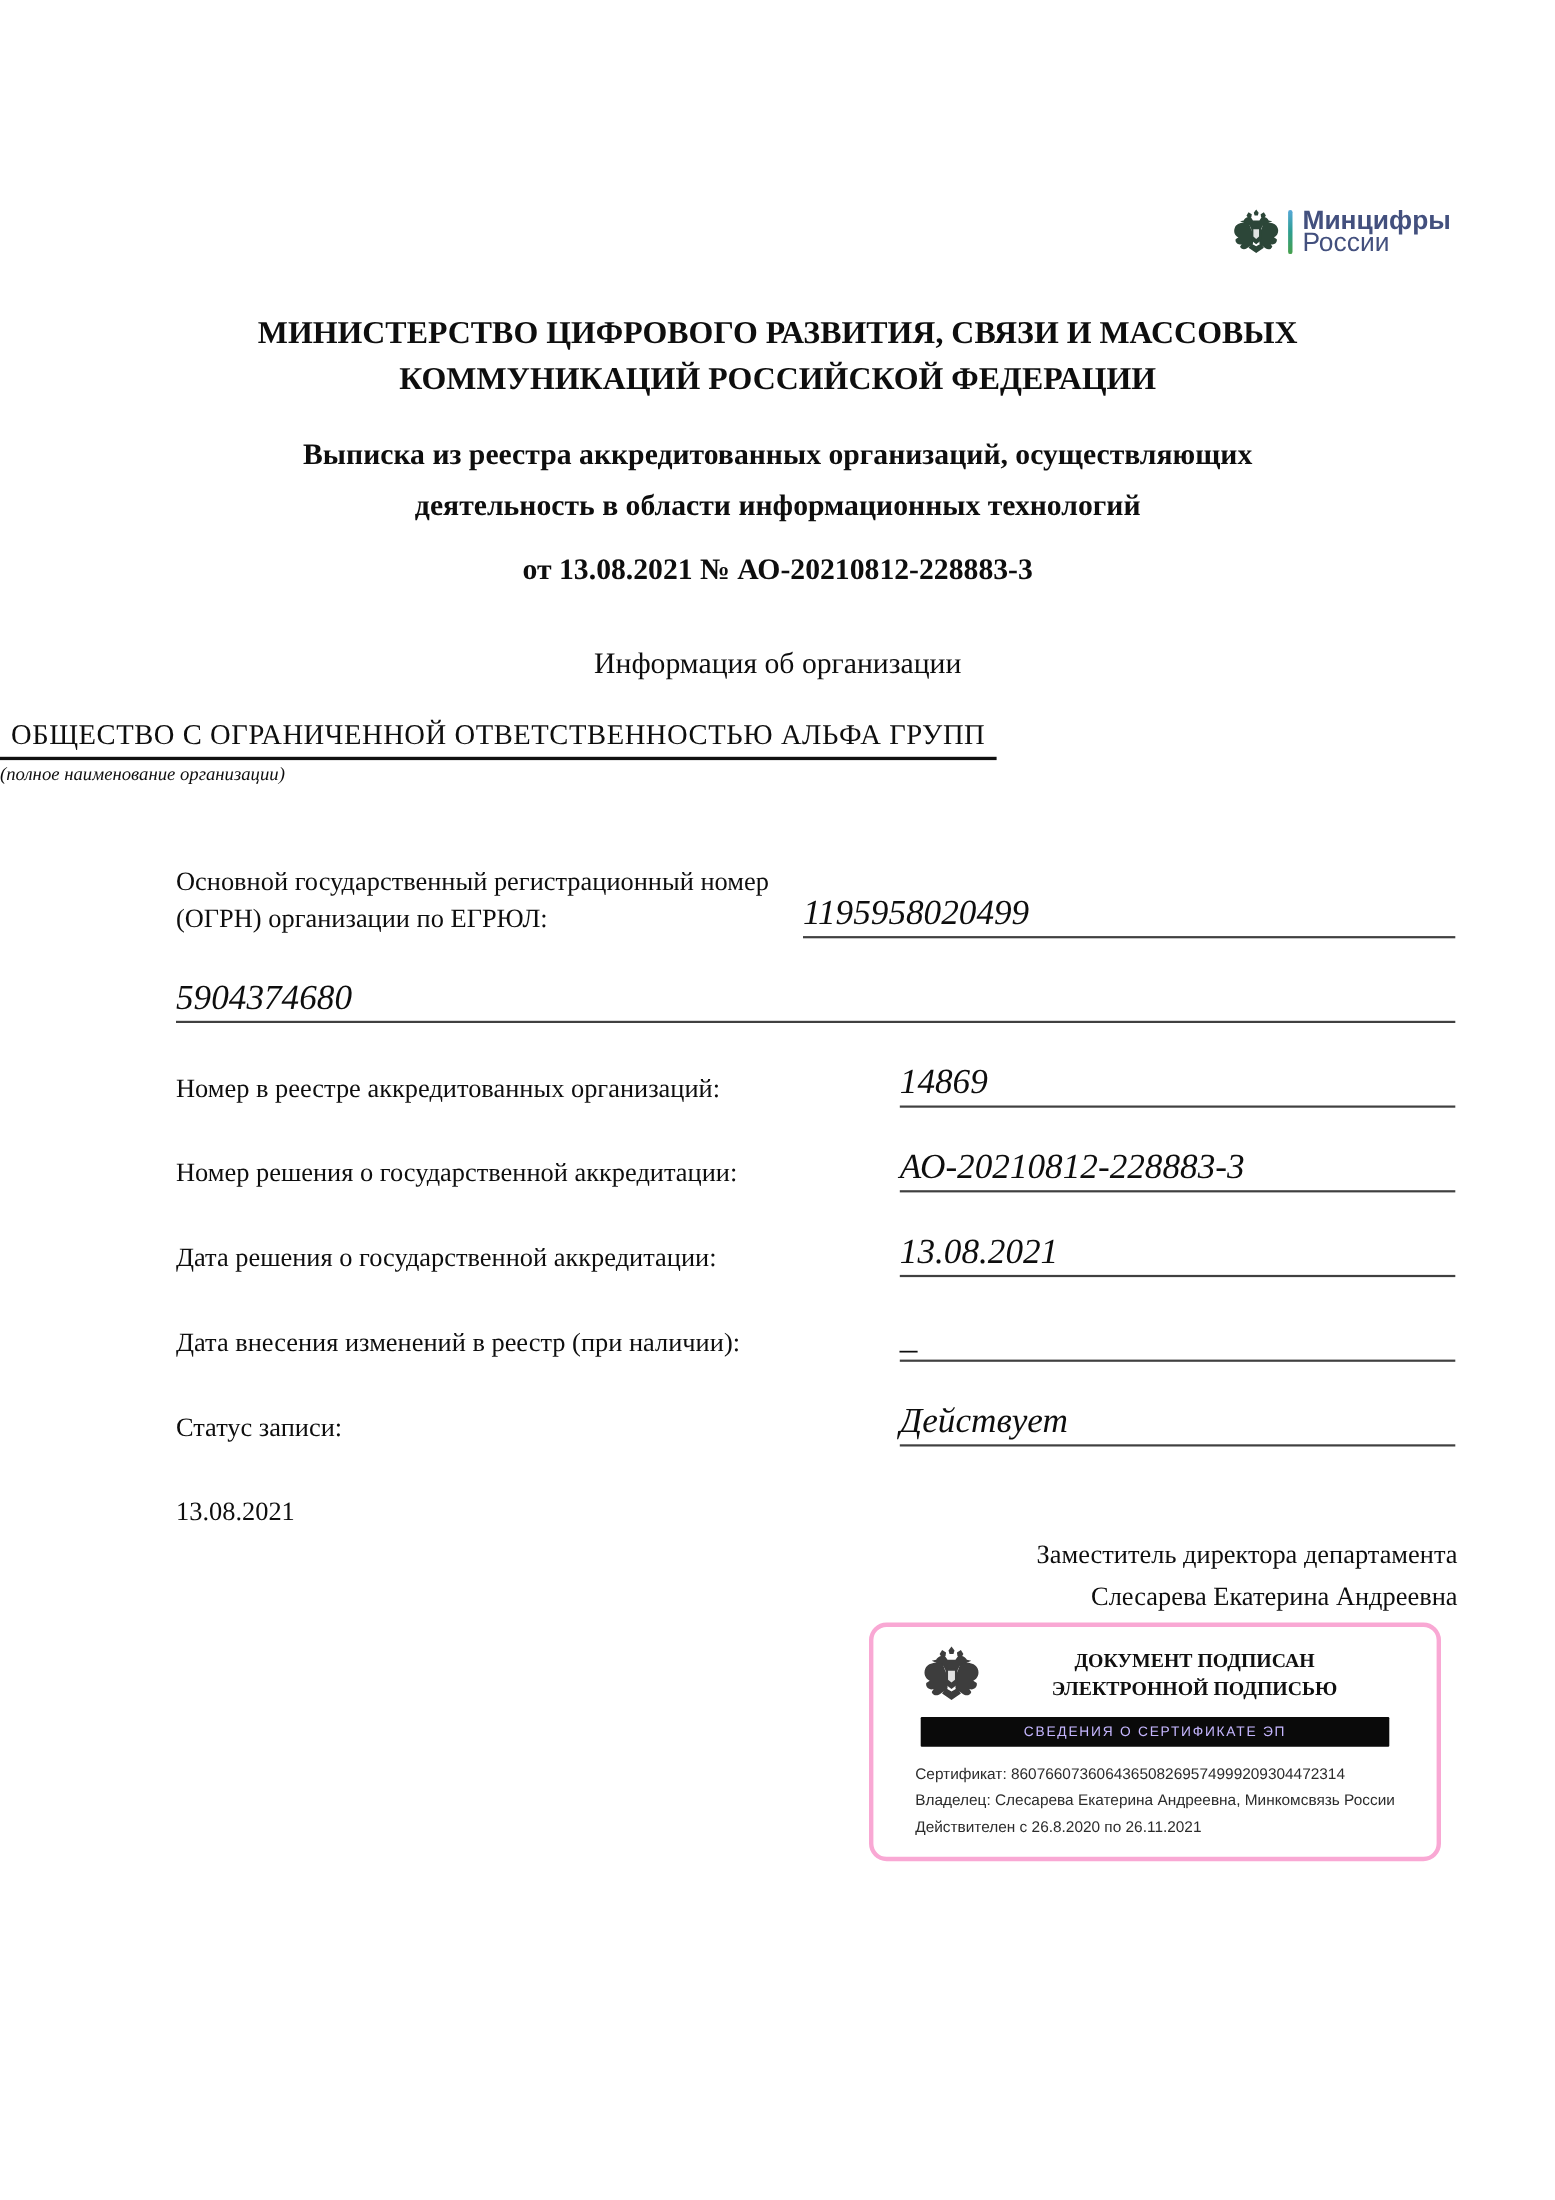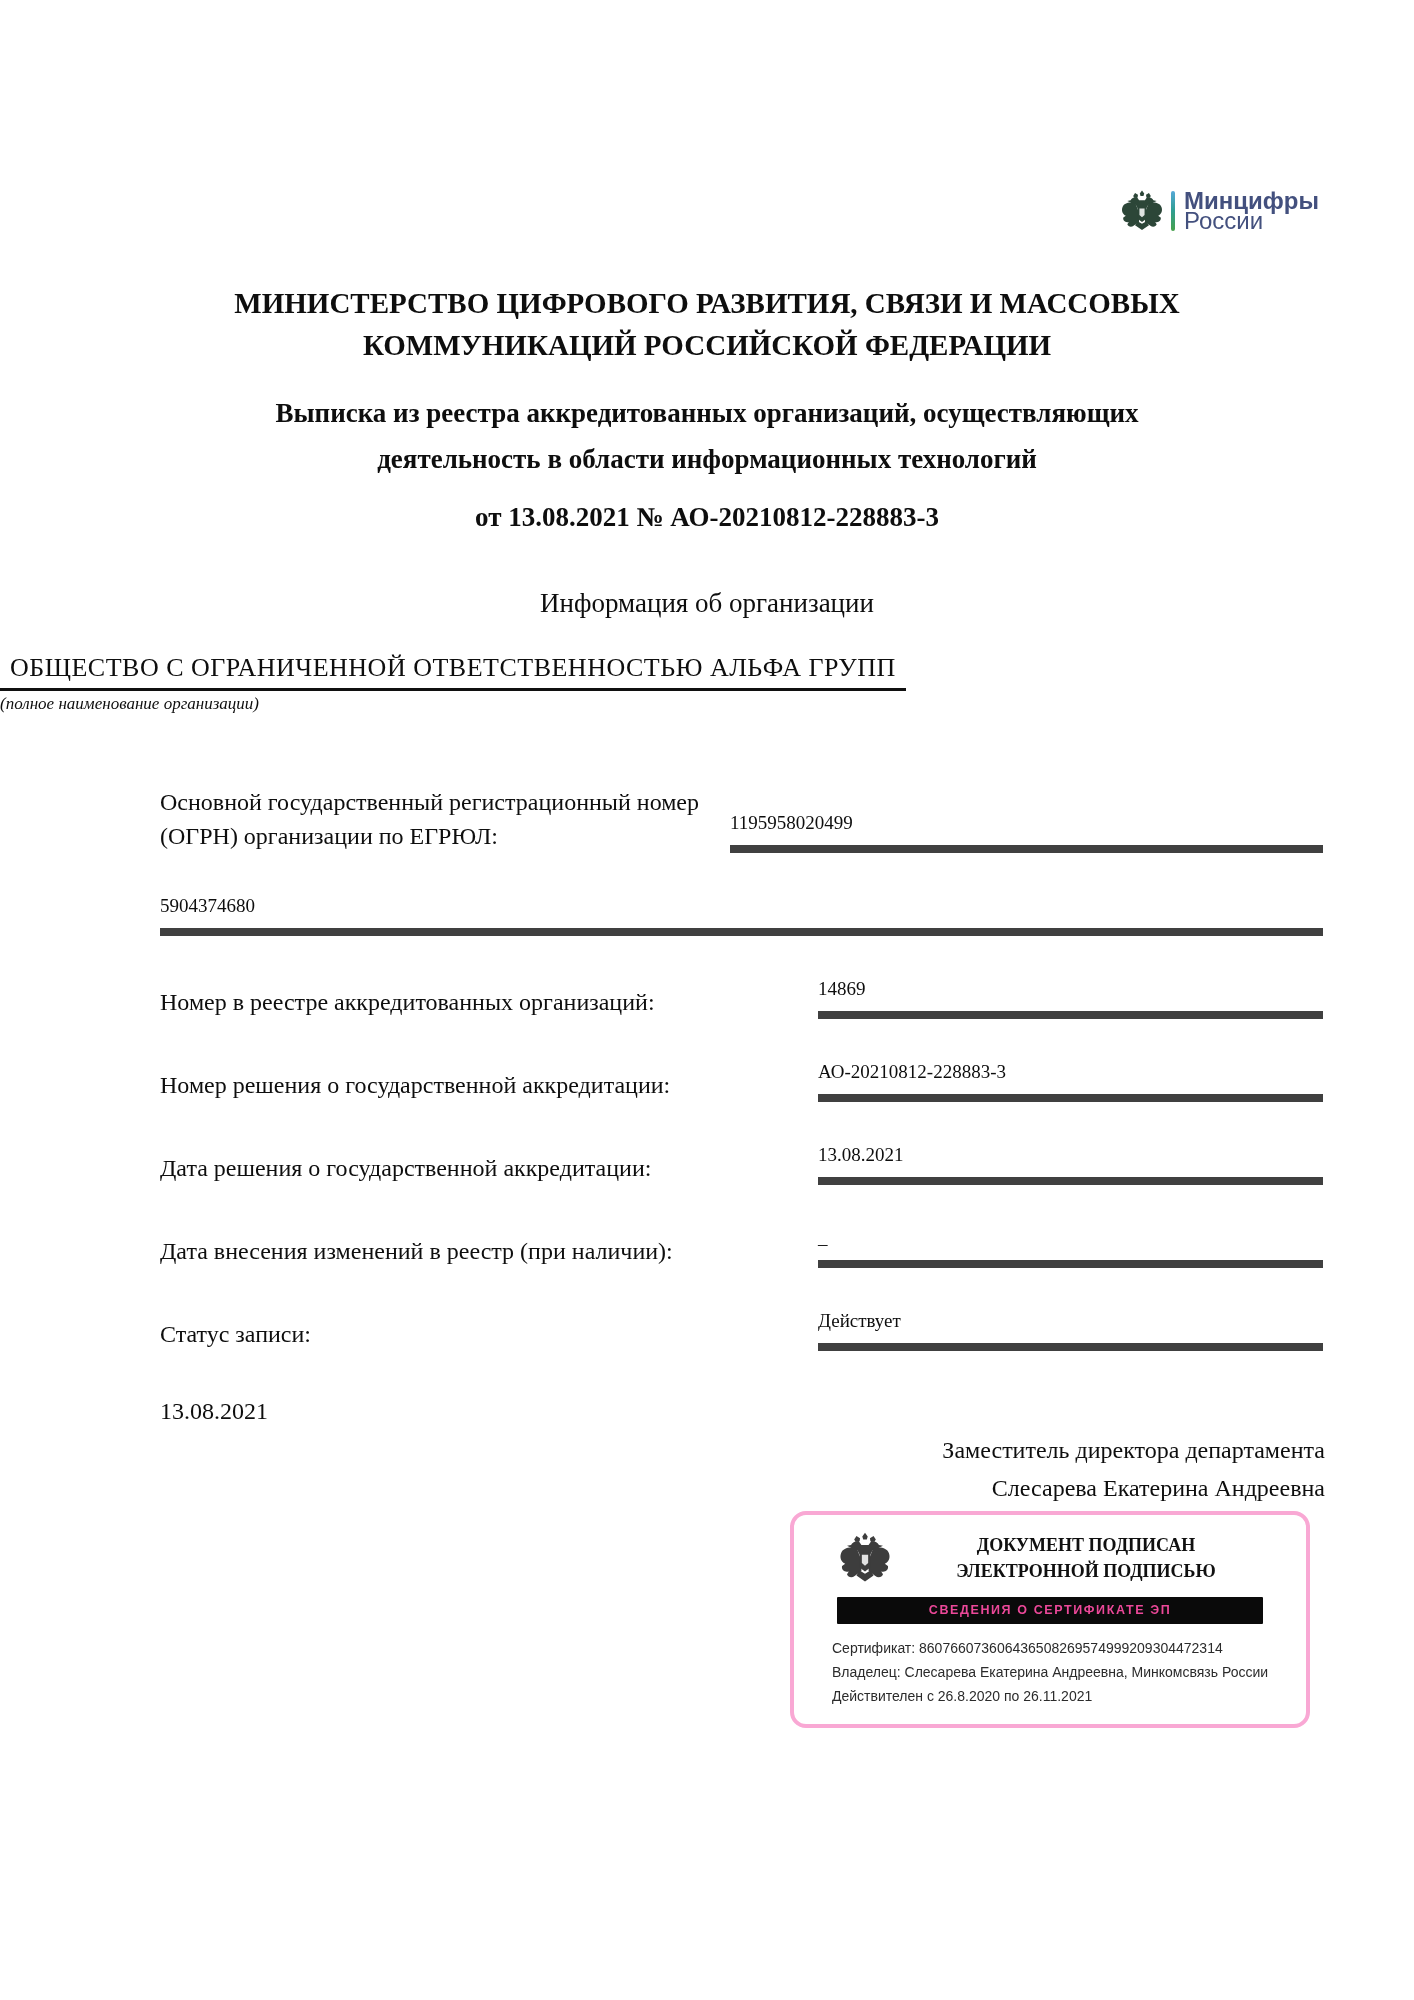--- a/index.html
+++ b/index.html
@@ -46,22 +46,22 @@
     display:inline-block;font-size:26px;line-height:32px;letter-spacing:.5px;
     border-bottom:3px solid #101010;padding:0 10px 4px;
   }
   .org-caption{margin-top:2px;text-align:left;font-style:italic;font-size:17px;line-height:22px;}
   
   .fields{margin:70px 91px 0 160px;}
   .field-row{display:flex;align-items:flex-end;margin-bottom:38px;}
   .field-label{width:648px;padding-right:10px;font-size:24px;line-height:34px;}
   .field-row-ogrn .field-label{max-width:560px;}
   .field-value{
-    flex:1;border-bottom:8px solid #404040;
-    font-size:19px;line-height:30px;min-height:30px;padding-bottom:7px;
+    flex:1;border-bottom:2px solid #404040;
+    font-size:32px;line-height:30px;min-height:30px;padding-bottom:7px;font-style:italic;
   }
   
   .footer-date{margin:44px 0 0 160px;font-size:24px;line-height:32px;}
   .officer{margin:4px 89px 0 0;text-align:right;font-size:24px;line-height:38px;}
   .officer span{display:block;padding-left:35px;}
   
   .stamp{
     width:520px;box-sizing:border-box;
     margin:4px 104px 0 auto;
     border:4px solid #f9a8d4;border-radius:16px;
@@ -70,23 +70,23 @@
   }
   .stamp-head{display:flex;align-items:center;padding:2px 26px 0 44px;}
   .stamp-eagle{width:54px;height:58px;color:#3d3d3d;flex:0 0 auto;}
   .stamp-title{
     flex:1;text-align:center;font-weight:bold;font-size:18px;line-height:26px;
     color:#101010;
   }
   .stamp-title span{display:block;}
   .stamp-bar{
     margin:10px 43px 0;height:27px;background:#0a0a0a;border-radius:1px;
-    color:#ec4899;text-align:center;
+    color:#c4b5fd;text-align:center;
     font-family:"Liberation Sans","DejaVu Sans",sans-serif;
-    font-weight:bold;font-size:12.5px;line-height:27px;letter-spacing:1.6px;
+    font-weight:normal;font-size:12.5px;line-height:27px;letter-spacing:1.6px;
   }
   .stamp-lines{
     margin:12px 22px 0 38px;
     font-family:"Liberation Sans","DejaVu Sans",sans-serif;
     font-size:14px;line-height:24px;color:#2b2b2b;
   }
   .stamp-lines div{white-space:nowrap;}
 </style>
 </head>
 <body>

